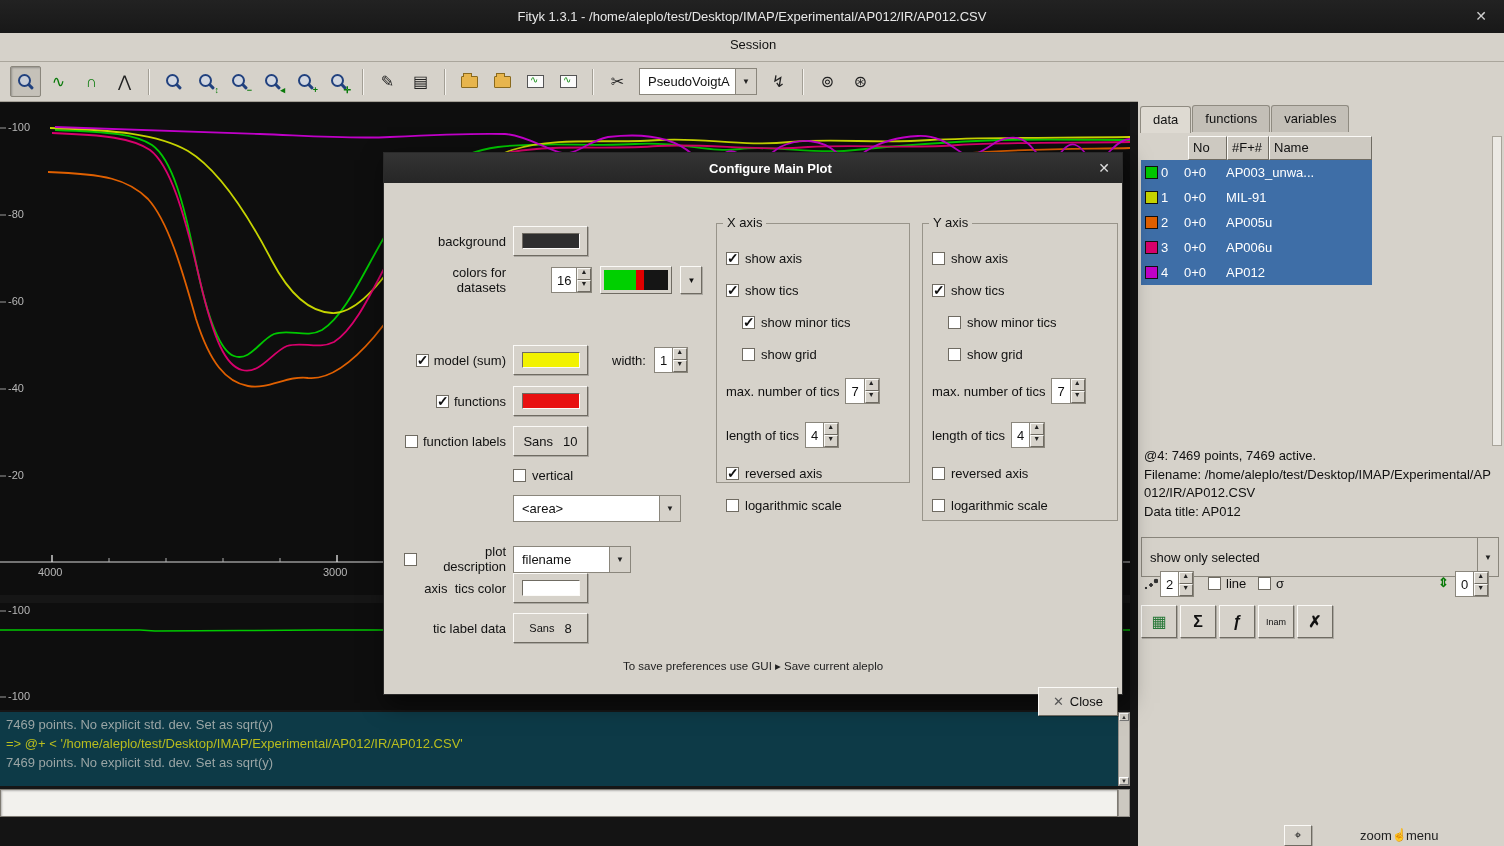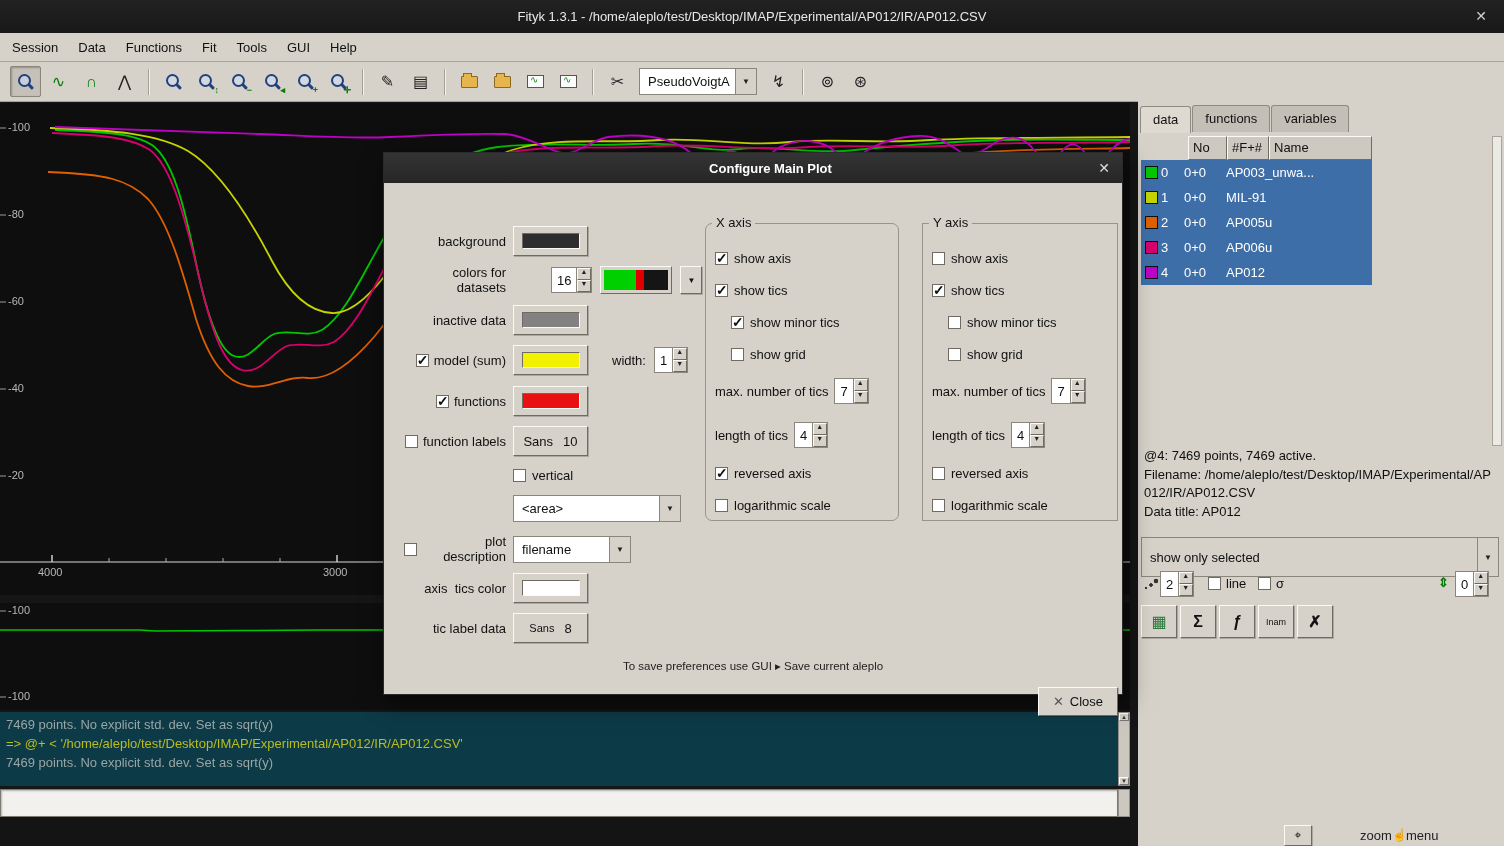--- a/index.html
+++ b/index.html
@@ -5,21 +5,21 @@
   * { margin:0; padding:0; box-sizing:border-box; }
   html,body { width:1504px; height:846px; font-family:"Liberation Sans", sans-serif; }
   #app { position:relative; width:1504px; height:846px; background:#161616; overflow:hidden; font-size:13px; color:#111; }
 
   
   .titlebar { position:absolute; left:0; top:0; width:1504px; height:33px; background:linear-gradient(#222,#181818); display:flex; align-items:center; justify-content:center; }
   .titlebar .ttext { color:#e8e8e8; font-size:13px; }
   .titlebar .wclose { position:absolute; right:14px; top:8px; color:#cfcfcf; font-size:14px; width:18px; text-align:center; }
 
   
-  .menubar { position:absolute; left:0; top:33px; width:1504px; height:29px; background:#d6d2ca; border-bottom:1px solid #aaa69c; display:flex; align-items:center; padding-left:2px; }
+  .menubar { position:absolute; left:0; top:33px; width:1504px; height:29px; background:#d6d2ca; border-bottom:1px solid #aaa69c; display:flex; align-items:center; padding-left:2px;flex-direction:column; }
   .menubar .mitem { padding:4px 10px; color:#111; }
 
   
   .toolbar { position:absolute; left:0; top:62px; width:1504px; height:40px; background:#d6d2ca; border-bottom:1px solid #a5a197; display:flex; align-items:center; padding-left:10px; gap:2px; }
   .tbtn { width:31px; height:31px; display:flex; align-items:center; justify-content:center; position:relative; border:1px solid transparent; border-radius:2px; font-size:16px; color:#222; flex:none; }
   .tbtn.active { border-color:#8a867c; background:#c5c1b9; box-shadow:inset 1px 1px 2px rgba(0,0,0,.25); }
   .tbtn .badge { position:absolute; right:2px; bottom:1px; font-size:9px; font-weight:bold; color:#0a7a0a; }
   .tsep { width:2px; height:26px; border-left:1px solid #a39f95; border-right:1px solid #f4f2ee; margin:0 6px; flex:none; }
   .mag { position:relative; width:15px; height:15px; display:inline-block; flex:none; }
   .mag::before { content:""; position:absolute; width:9px; height:9px; border:2px solid #21417e; border-radius:50%; left:0; top:0; background:rgba(205,220,245,.5); }
@@ -406,30 +406,20 @@
             <i style="width: 50%; background: rgb(0, 208, 0);"></i>
             <i style="width: 12%; background: rgb(224, 0, 0);"></i>
             <i style="width: 38%; background: rgb(21, 21, 21);"></i>
           </span>
           <span class="btn3d" style="width:22px; height:28px;">
               <span style="font-size:8px;">▼</span>
             </span>
         </div>
       </div>
 
-      <div class="drow" style="top:122px;">
-        <div class="dlabel">
-            <span>inactive data</span>
-          </div>
-        <div class="dwidget">
-          <span class="btn3d colorbtn">
-              <i class="swatch" style="background: rgb(130, 130, 130);"></i>
-            </span>
-        </div>
-      </div>
 
       <div class="drow" style="top:162px;">
         <div class="dlabel">
           <span class="cb" data-checked="true"></span>
           <span>model (sum)</span>
         </div>
         <div class="dwidget">
           <span class="btn3d colorbtn">
               <i class="swatch" style="background: rgb(242, 242, 0);"></i>
             </span>
@@ -480,21 +470,21 @@
       <div class="drow" style="top:311px; height:28px;">
         <div class="dlabel"></div>
         <div class="dwidget">
           <span class="combo" style="width:168px;">
             <span class="txt">&lt;area&gt;</span>
             <span class="arrowbtn"></span>
           </span>
         </div>
       </div>
 
-      <div class="drow" style="top:351px;justify-content:space-between;">
+      <div class="drow" style="top:361px;justify-content:space-between;">
         <div class="dlabel">
           <span class="cb" data-checked="false"></span>
           <span>plot description</span>
         </div>
         <div class="dwidget">
           <span class="combo" style="width:118px;">
             <span class="txt">filename</span>
             <span class="arrowbtn"></span>
           </span>
         </div>
@@ -516,21 +506,21 @@
             <span>tic label data</span>
           </div>
         <div class="dwidget">
           <span class="btn3d" style="width:75px; height:30px; gap:10px;">
             <span style="font-size:11px;">Sans</span>
             <span>8</span>
           </span>
         </div>
       </div>
 
-      <div class="groupbox" style="left:321px; top:40px; width:194px; height:298px;border-radius:7px;">
+      <div class="groupbox" style="left:332px; top:40px; width:194px; height:260px;">
         <span class="gtitle">X axis</span>
         <div class="gitem" style="top:26px;">
             <span class="cb" data-checked="true"></span>
             <span>show axis</span>
           </div>
         <div class="gitem" style="top:58px;">
             <span class="cb" data-checked="true"></span>
             <span>show tics</span>
           </div>
         <div class="gitem indent" style="top:90px;">

